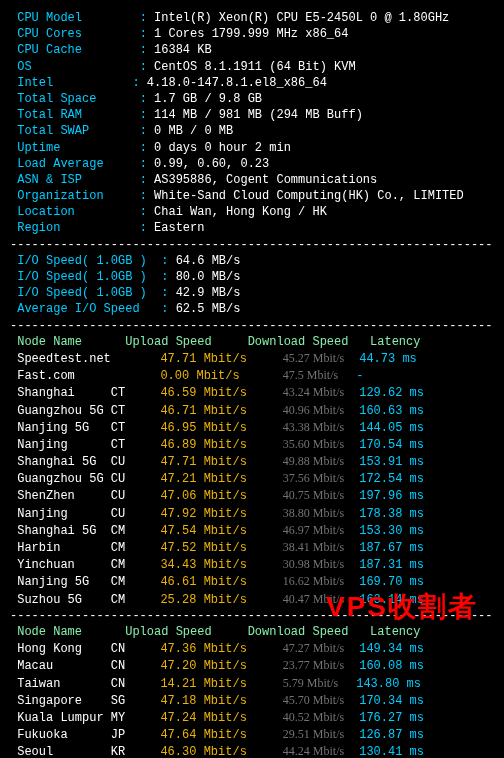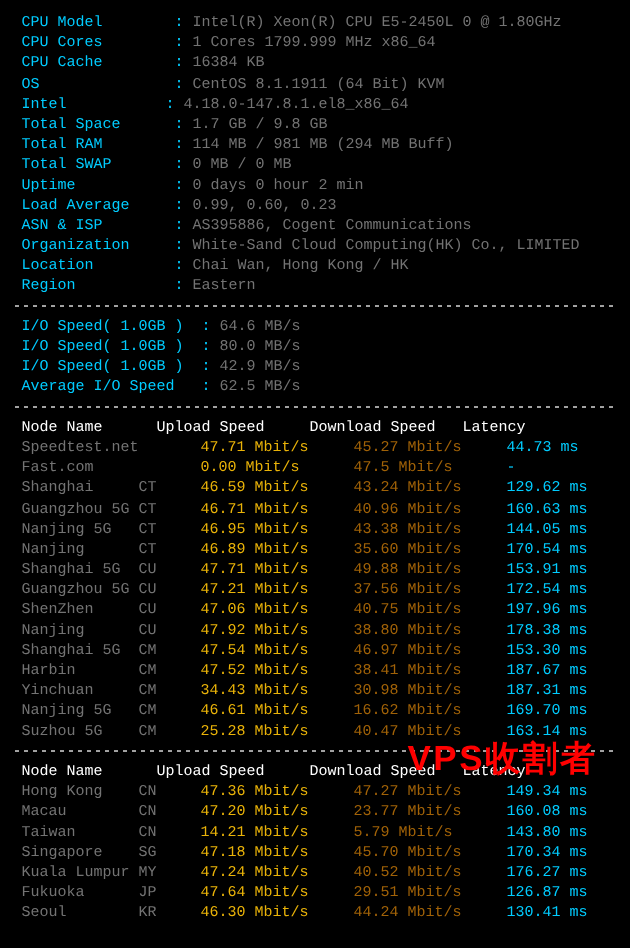--- a/index.html
+++ b/index.html
@@ -8,24 +8,24 @@
     font-family: "Courier New", monospace;
     font-size: 12px;
     line-height: 1.35;
     margin: 0;
     padding: 10px;
     width: 484px;
     position: relative;
   }
   .row { white-space: pre; }
   .cyan { color: #00ccff; }
-  .yellow { color: #737373; }
+  .yellow { color: #ffffff; }
   .green { color: #eab308; margin-left: 28px; }
-  .red { color: #a16207; }
-  .white { color: #ffffff; margin-top: 12px; }
+  .red { color: #737373; font-family: Liberation Serif, serif; }
+  .white { color: #86efac; margin-top: 12px; }
   .divider { color: #ffffff; letter-spacing: 0; overflow: hidden; white-space: nowrap; }
   .watermark {
     position: absolute;
     top: 588px;
     left: 290px;
     color: #ff0000;
     font-size: 28px;
     font-weight: bold;
     font-family: "SimSun", "Microsoft YaHei", sans-serif;
     pointer-events: none;

